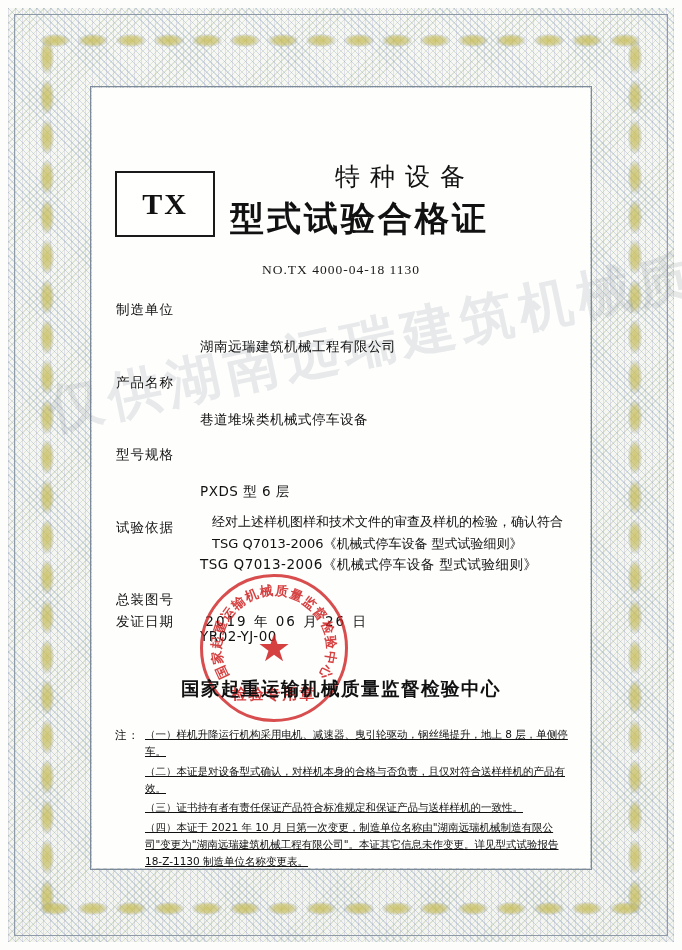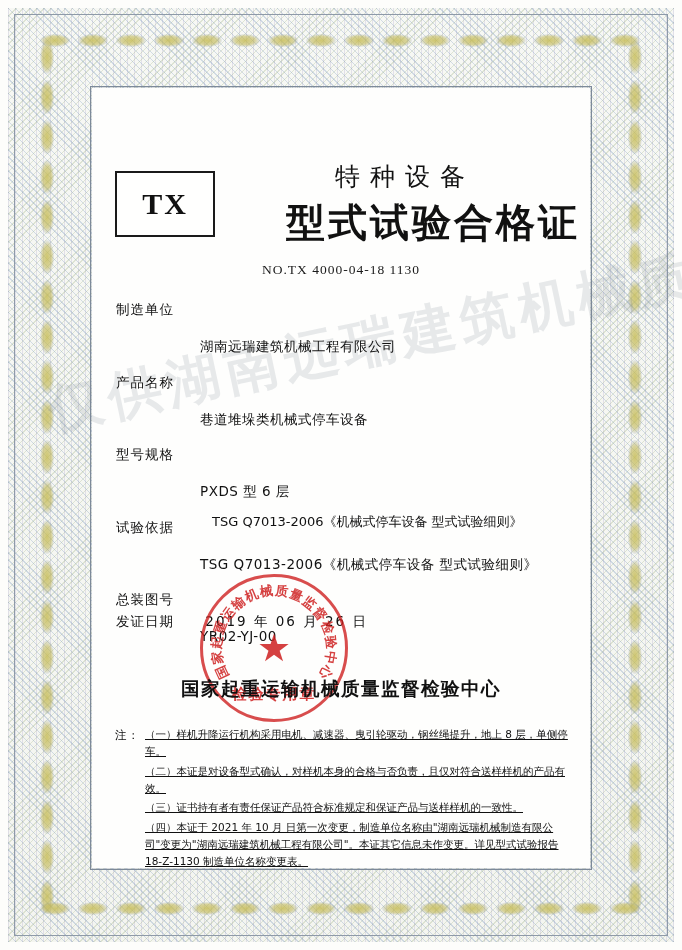--- a/index.html
+++ b/index.html
@@ -115,22 +115,22 @@
     font-size: 25px;
     letter-spacing: 10px;
     color: #111;
     font-family: "DejaVu Sans", sans-serif;
   }
   .title-2 {
     position: absolute;
     left: 140px;
     top: 110px;
     width: 350px;
-    text-align: right;
-    font-size: 39px;
+    text-align: left;
+    font-size: 34px;
     font-weight: bold;
     letter-spacing: 3px;
     color: #111;
     font-family: "DejaVu Sans", sans-serif;
   }
   .cert-no {
     position: absolute;
     left: 0;
     top: 176px;
     width: 502px;
@@ -412,20 +412,21 @@
         <div class="field-label">试验依据</div>
         <div class="field-value">TSG Q7013-2006《机械式停车设备 型式试验细则》</div>
       </div>
       <div class="field-row">
         <div class="field-label">总装图号</div>
         <div class="field-value">YR02-YJ-00</div>
       </div>
     </div>
 
     <div class="statement">
+      <div>经对上述样机图样和技术文件的审查及样机的检验，确认符合</div>
       <div>TSG Q7013-2006《机械式停车设备 型式试验细则》</div>
     </div>
 
     <div class="issue-row">
       <span class="issue-label">发证日期</span>
       <span class="issue-date">2019 年 06 月 26 日</span>
     </div>
 
     <div class="seal">
       <div class="ring"></div>

